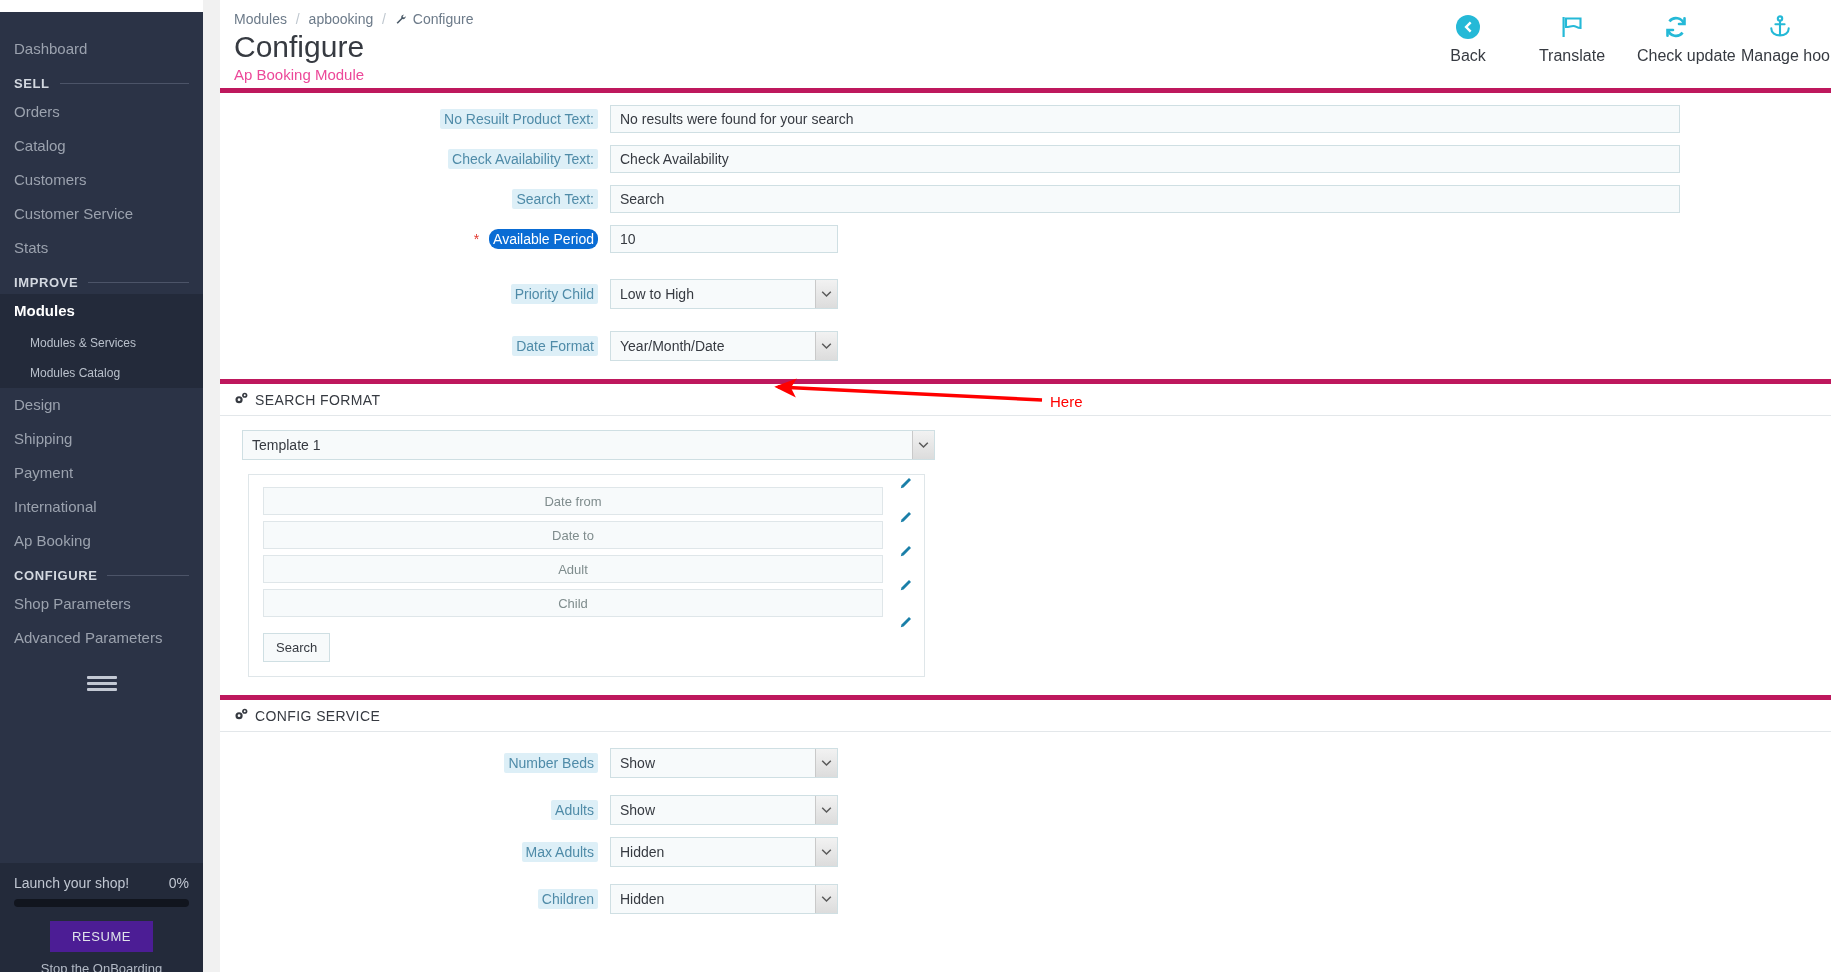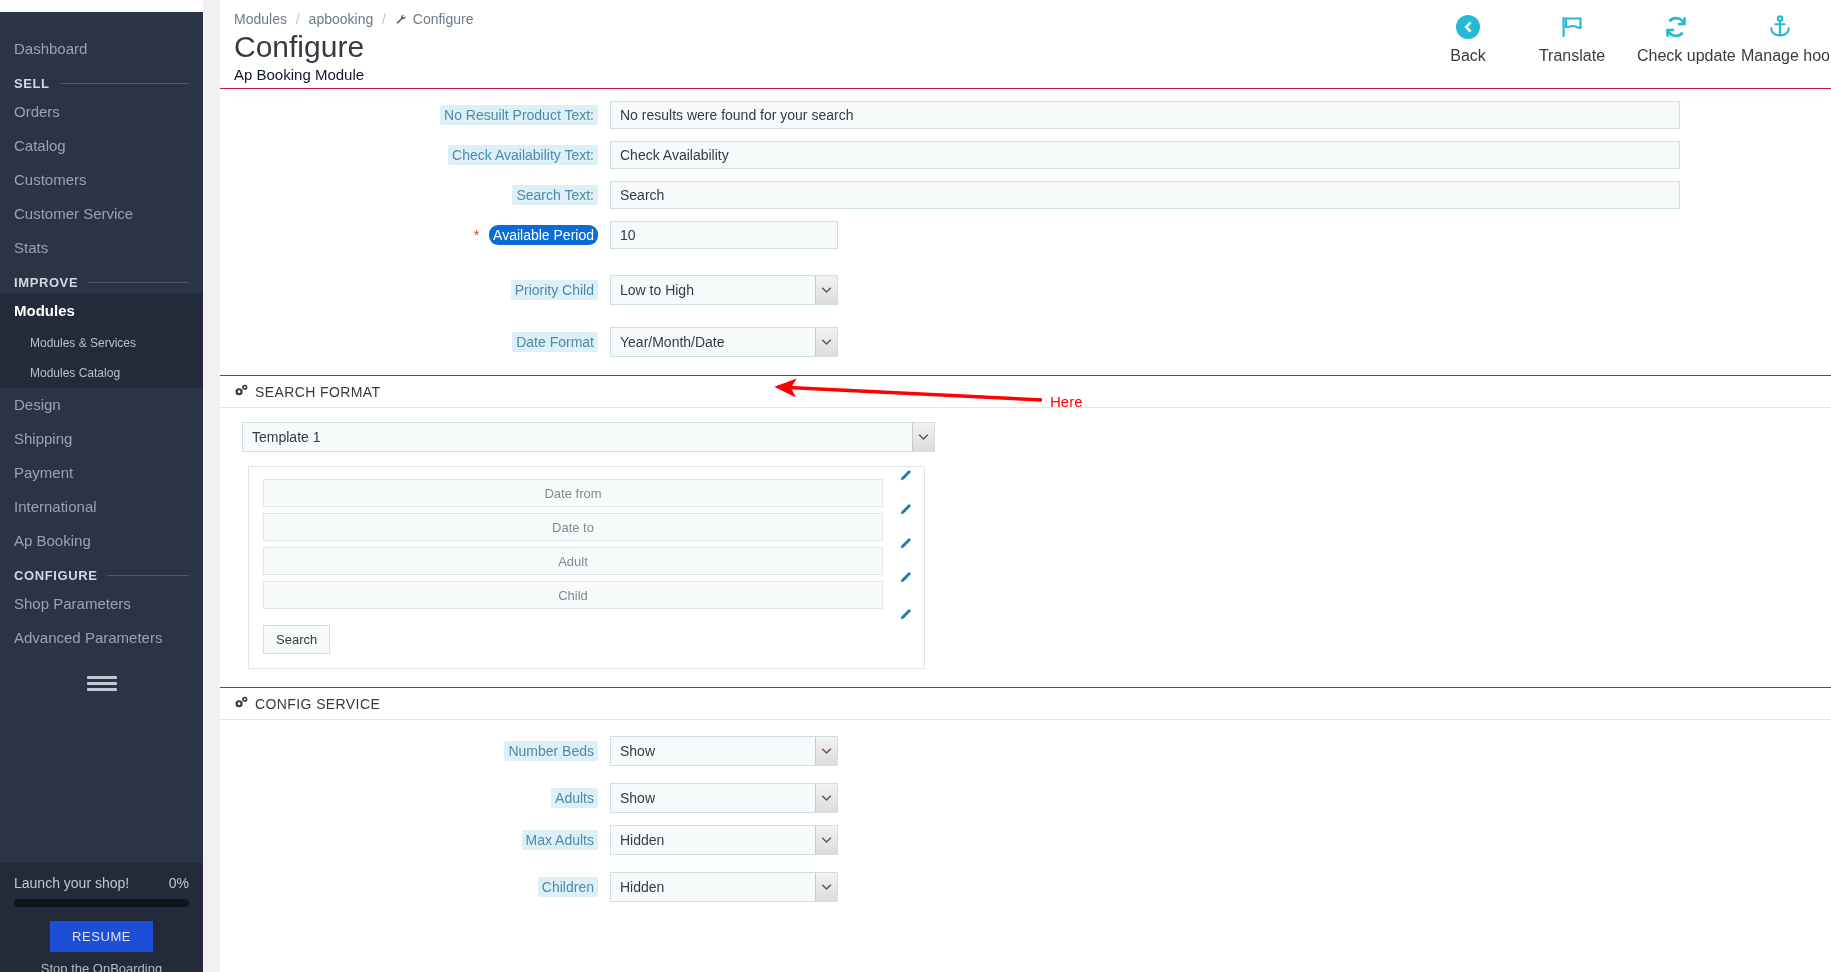--- a/index.html
+++ b/index.html
@@ -59,48 +59,48 @@
   #onboarding {
     position: absolute; bottom: 0; left: 0;
     width: 203px;
     background: #232a3a;
     padding: 12px 14px 8px 14px;
   }
   .ob-row { display: flex; justify-content: space-between; align-items: baseline; color: #c1c7d2; font-size: 14px; }
   .ob-bar { margin-top: 8px; height: 8px; border-radius: 5px; background: #11151e; }
   .ob-btn-wrap { display: flex; justify-content: center; margin-top: 14px; }
   .ob-btn {
-    background: #1d4ed8; color: #dfe3ea; border: none;
+    background: #4c1d95; color: #dfe3ea; border: none;
     padding: 8px 22px; font-size: 13px; letter-spacing: 0.6px;
     font-family: "Liberation Sans", sans-serif; cursor: pointer;
   }
   .ob-stop { text-align: center; margin-top: 9px; color: #b3bac6; font-size: 13px; }
 
   
   #sidebar-scrollbar { position: absolute; top: 0; left: 203px; width: 17px; height: 972px; background: #f1f1f1; }
   #sidebar-scrollthumb { position: absolute; top: 0; left: 0; width: 17px; height: 0; background: #c1c1c1; }
 
   
   #main { position: absolute; top: 0; left: 220px; width: 1611px; height: 972px; background: #ffffff; }
 
   #header { position: relative; height: 88px; }
   #breadcrumb { padding: 11px 0 0 14px; font-size: 14px; color: #6c7a89; }
   #breadcrumb .sep { color: #bfc7cf; margin: 0 5px; }
   #breadcrumb .crumb { color: #6c7a89; }
   #breadcrumb .wrench { color: #4b5a68; margin-right: 3px; }
   #page-title { padding: 2px 0 0 14px; font-size: 30px; font-weight: normal; color: #363a41; line-height: 36px; }
-  #page-subtitle { padding: 0 0 0 14px; font-size: 15px; color: #0f172a; line-height: 20px; }
+  #page-subtitle { padding: 0 0 0 14px; font-size: 15px; color: #ec4899; line-height: 20px; }
 
   #toolbar { position: absolute; top: 12px; right: 12px; display: flex; gap: 26px; }
   .tool { width: 78px; text-align: center; cursor: pointer; }
   .tool .ico { height: 30px; display: flex; align-items: center; justify-content: center; color: #25b9d7; }
   .tool .lbl { margin-top: 5px; font-size: 16px; color: #363a41; white-space: nowrap; }
 
   
-  .panel { border-top: 1px solid #be185d; }
+  .panel { border-top: 5px solid #be185d; }
   .panel-head {
     display: flex; align-items: center; gap: 6px;
     padding: 8px 14px 7px 14px;
     font-size: 14px; letter-spacing: 0.4px; color: #363a41;
     border-bottom: 1px solid #e3e7ea;
   }
   .panel-body { padding: 14px 0 10px 0; }
 
   .form-row { display: flex; align-items: center; margin-bottom: 12px; }
   .form-label {

